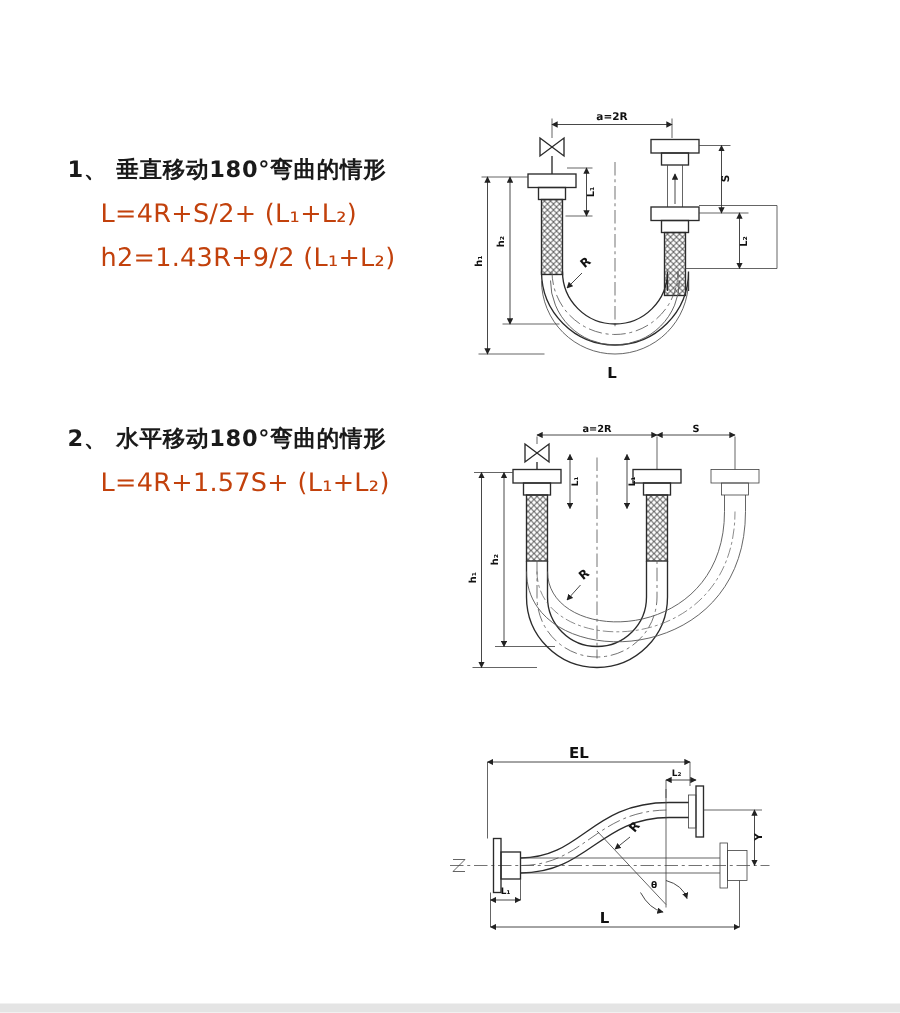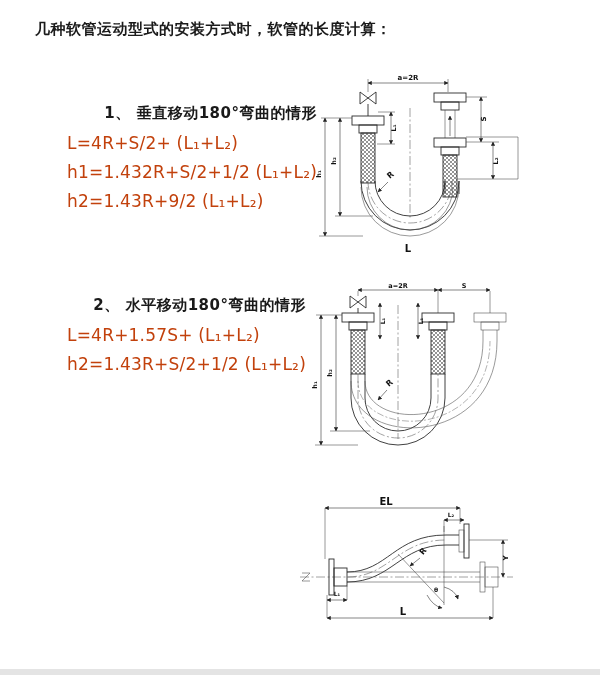--- a/index.html
+++ b/index.html
@@ -10,21 +10,21 @@
     color:#1a1a1a;
     position:relative;
     overflow:hidden;
   }
   .page{position:absolute;inset:0;background:#fff;}
   .title{
     position:absolute;left:35px;top:20px;margin:0;
     font-size:15px;font-weight:bold;letter-spacing:0.5px;
   }
   .sec{position:absolute;left:45px;}
-  .sec-head{font-size:15px;font-weight:bold;letter-spacing:0.5px;white-space:nowrap;text-align:right;}
+  .sec-head{font-size:15px;font-weight:bold;letter-spacing:0.5px;white-space:nowrap;}
   .sec-head .num{margin-right:6px;}
   .formulas{margin-top:12px;}
   .formulas p{
     margin:0 0 12px 22px;
     font-size:17px;line-height:17px;font-weight:normal;
     letter-spacing:0.2px;white-space:nowrap;color:#c2410c;
   }
   .diag{position:absolute;font-weight:bold;}
   svg{display:block;}
   svg text{font-family:"DejaVu Sans","Liberation Sans",sans-serif;fill:#111;}
@@ -34,40 +34,37 @@
   .cl  {stroke:#555;stroke-width:0.55;fill:none;stroke-dasharray:9 2.5 2 2.5;}
   .ghost{stroke:#555;stroke-width:0.6;fill:none;}
   .gcl{stroke:#666;stroke-width:0.5;fill:none;stroke-dasharray:7 2 2 2;}
   .bottom-edge{position:absolute;left:0;top:669px;width:600px;height:6px;background:#e4e4e4;}
 </style>
 </head>
 <body>
 
 <div class="page">
 
-  <h1 class="title">几种软管运动型式的安装方式时，软管的长度计算：</h1>
 
   <section class="sec" style="top:104px">
     <div class="sec-head">
       <span class="num">1、</span><span>垂直移动180°弯曲的情形</span>
     </div>
     <div class="formulas">
       <p>L=4R+S/2+ (L₁+L₂)</p>
-      <p>h1=1.432R+S/2+1/2 (L₁+L₂)</p>
       <p>h2=1.43R+9/2 (L₁+L₂)</p>
     </div>
   </section>
 
-  <section class="sec" style="top:296px">
+  <section class="sec" style="top:283px">
     <div class="sec-head">
       <span class="num">2、</span><span>水平移动180°弯曲的情形</span>
     </div>
     <div class="formulas">
       <p>L=4R+1.57S+ (L₁+L₂)</p>
-      <p>h2=1.43R+S/2+1/2 (L₁+L₂)</p>
     </div>
   </section>
 
 
   <div class="diag" style="left:315px;top:66px">
     <svg width="285" height="195" viewBox="0 0 285 195">
       <defs>
         <marker id="ar1" viewBox="0 0 10 10" refX="9" refY="5" markerWidth="7" markerHeight="7" orient="auto-start-reverse">
           <path d="M0,0 L10,5 L0,10 z" fill="#222"></path>
         </marker>

